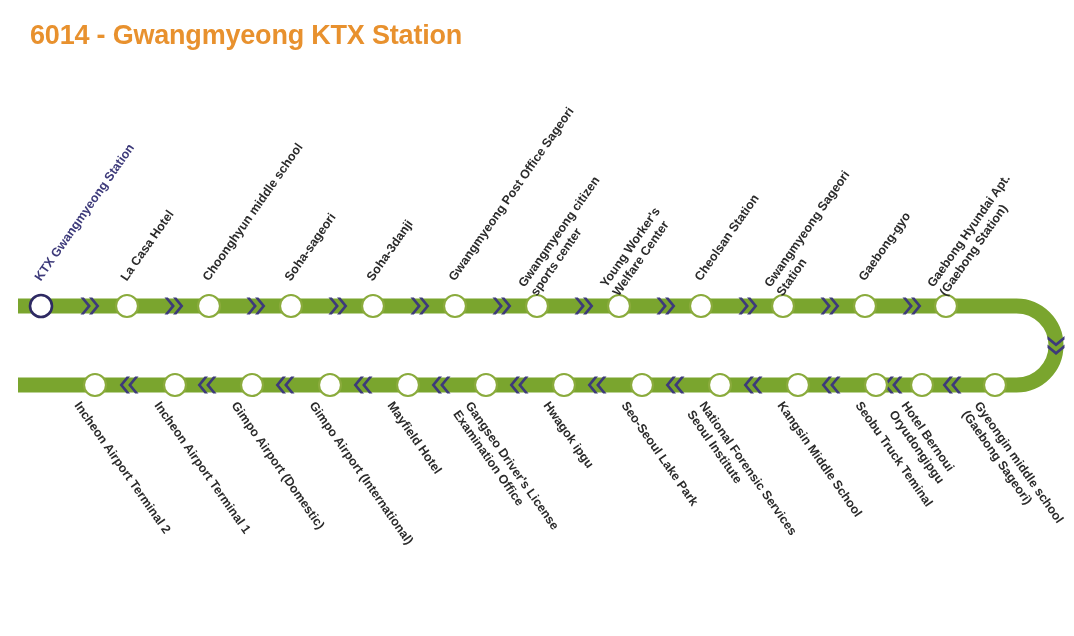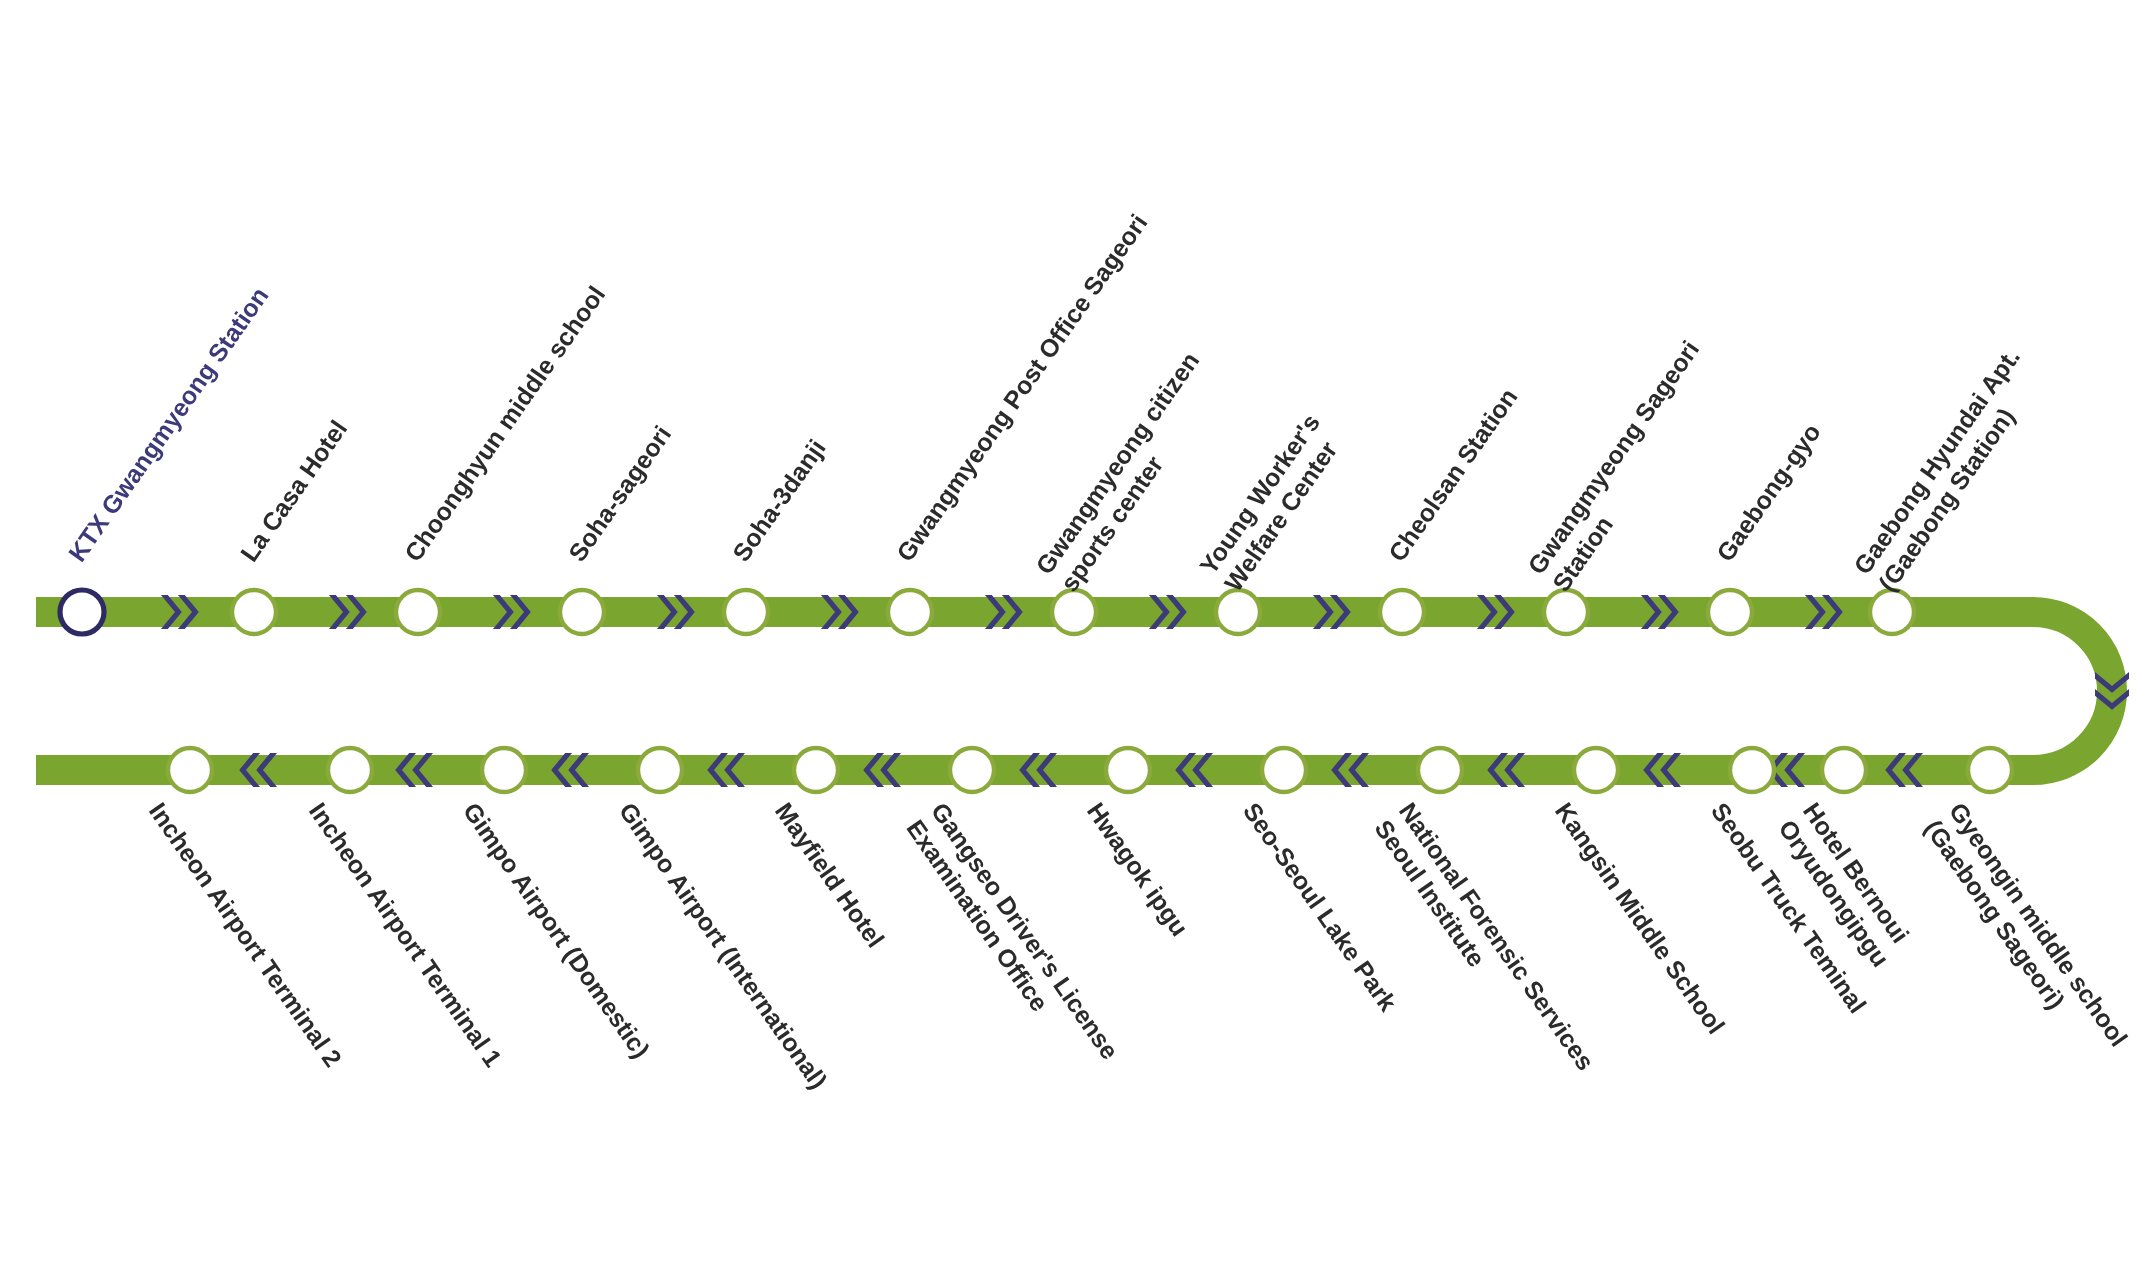--- a/index.html
+++ b/index.html
@@ -69,20 +69,21 @@
   }
   .stop-label .l2 {
     display: block;
   }
 </style>
 </head>
 <body>
 
 <div id="route-diagram">
 
+  <div id="route-title">6014 - Gwangmyeong KTX Station</div>
 
   <svg id="track-svg" viewBox="0 0 1074 636">
       <path d="M 18 306 L 1016.5 306 A 39.5 39.5 0 0 1 1016.5 385 L 18 385" fill="none" stroke="#7aa52e" stroke-width="15" stroke-linecap="butt"></path>
       <g>
         <polygon points="80.50,297.50 87.50,306.00 80.50,314.50 83.90,314.50 90.90,306.00 83.90,297.50" fill="#3d3a7a"></polygon>
         <polygon points="89.00,297.50 96.00,306.00 89.00,314.50 92.40,314.50 99.40,306.00 92.40,297.50" fill="#3d3a7a"></polygon>
       </g>
       <g>
         <polygon points="164.50,297.50 171.50,306.00 164.50,314.50 167.90,314.50 174.90,306.00 167.90,297.50" fill="#3d3a7a"></polygon>
         <polygon points="173.00,297.50 180.00,306.00 173.00,314.50 176.40,314.50 183.40,306.00 176.40,297.50" fill="#3d3a7a"></polygon>

